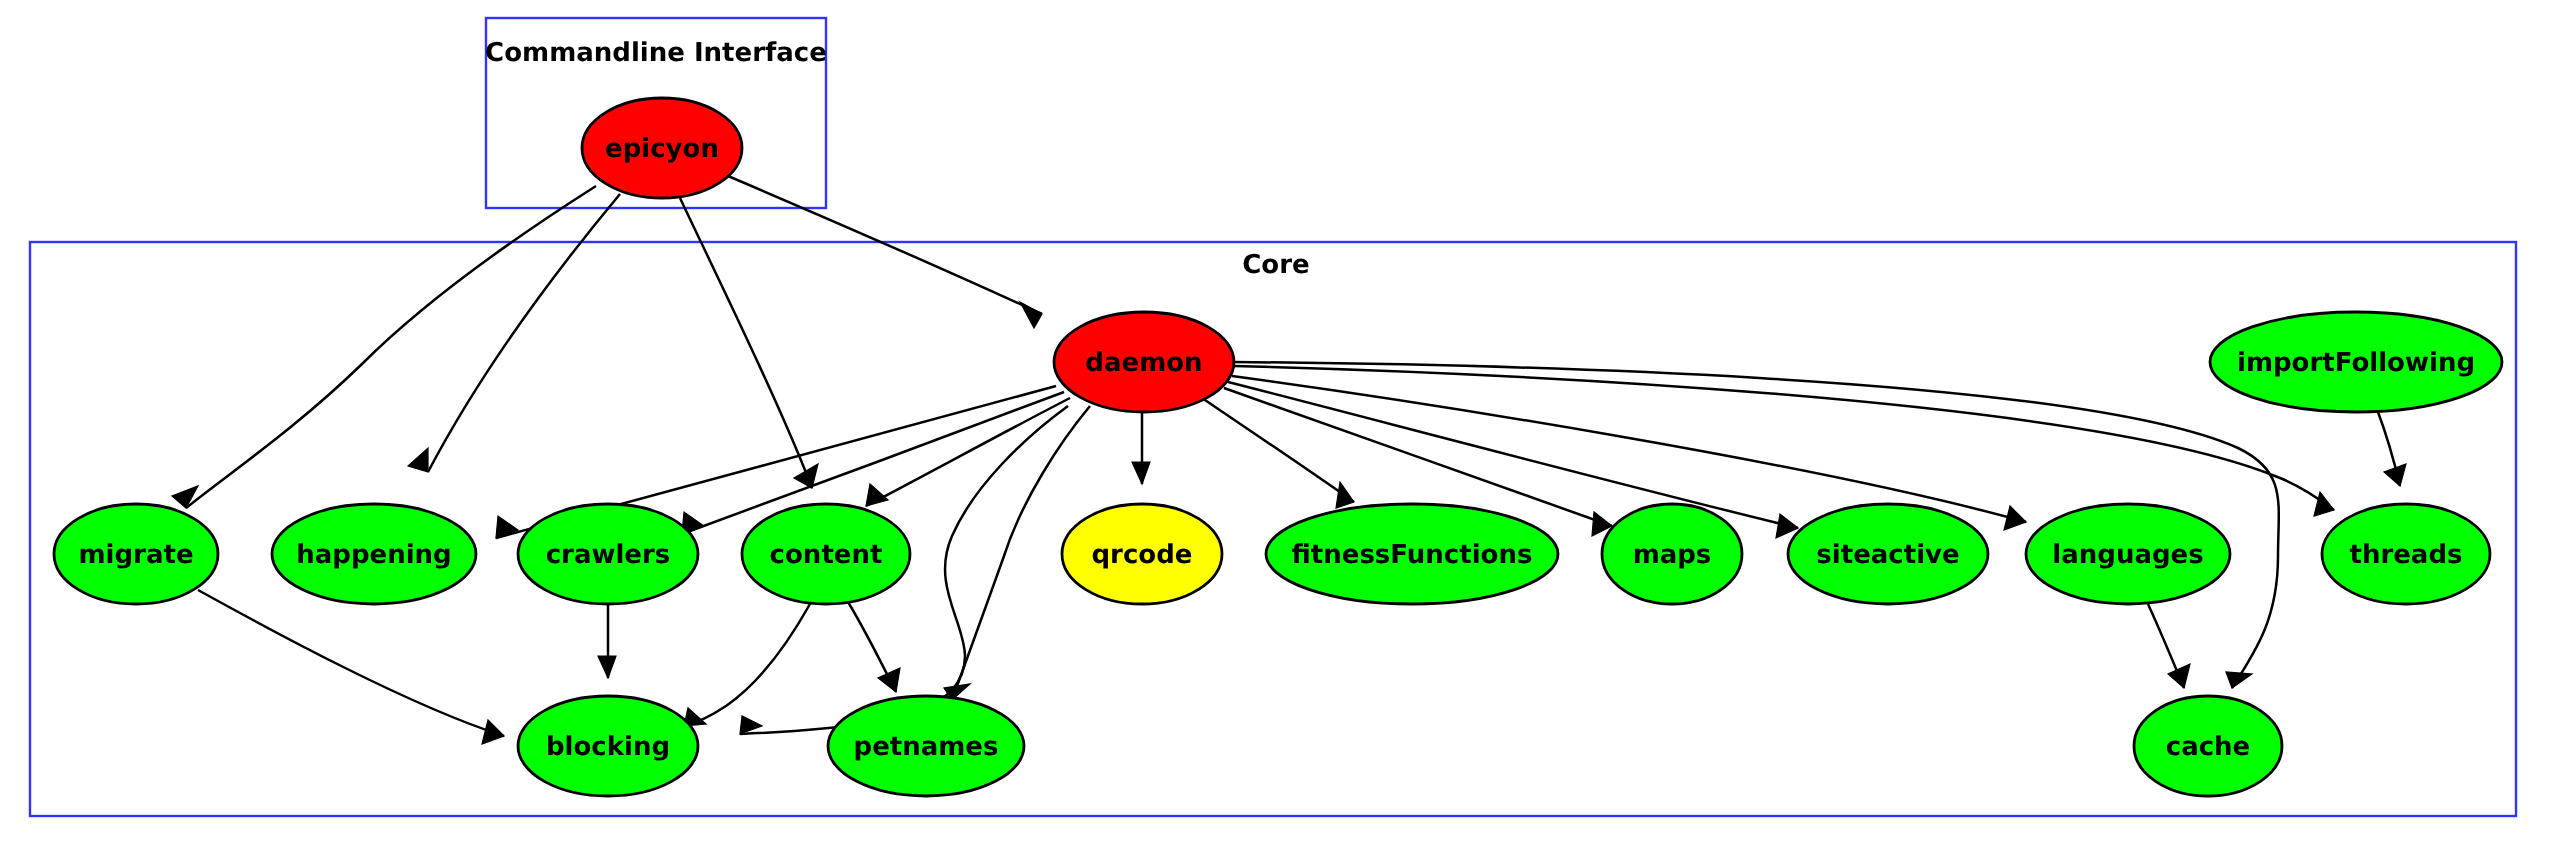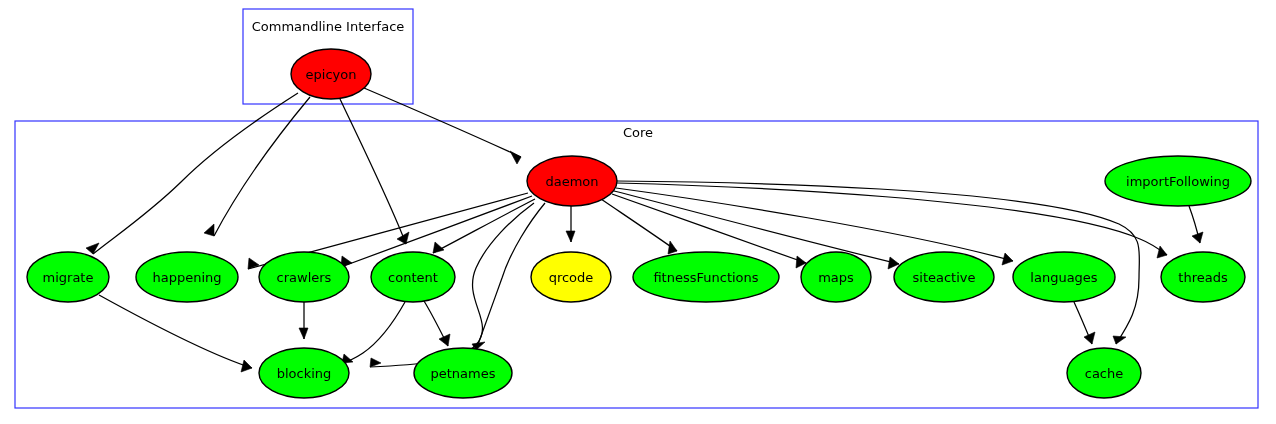--- a/index.html
+++ b/index.html
@@ -10,20 +10,21 @@
   body {
     width: 1276px;
     height: 424px;
     font-family: "DejaVu Sans", sans-serif;
     overflow: hidden;
   }
   #graph-root {
     position: relative;
     width: 1276px;
     height: 424px;
+    font-weight: bold;
   }
   svg#graph-svg {
     display: block;
     width: 1276px;
     height: 424px;
   }
   .cluster-box {
     fill: none;
     stroke-width: 1.2px;
   }

